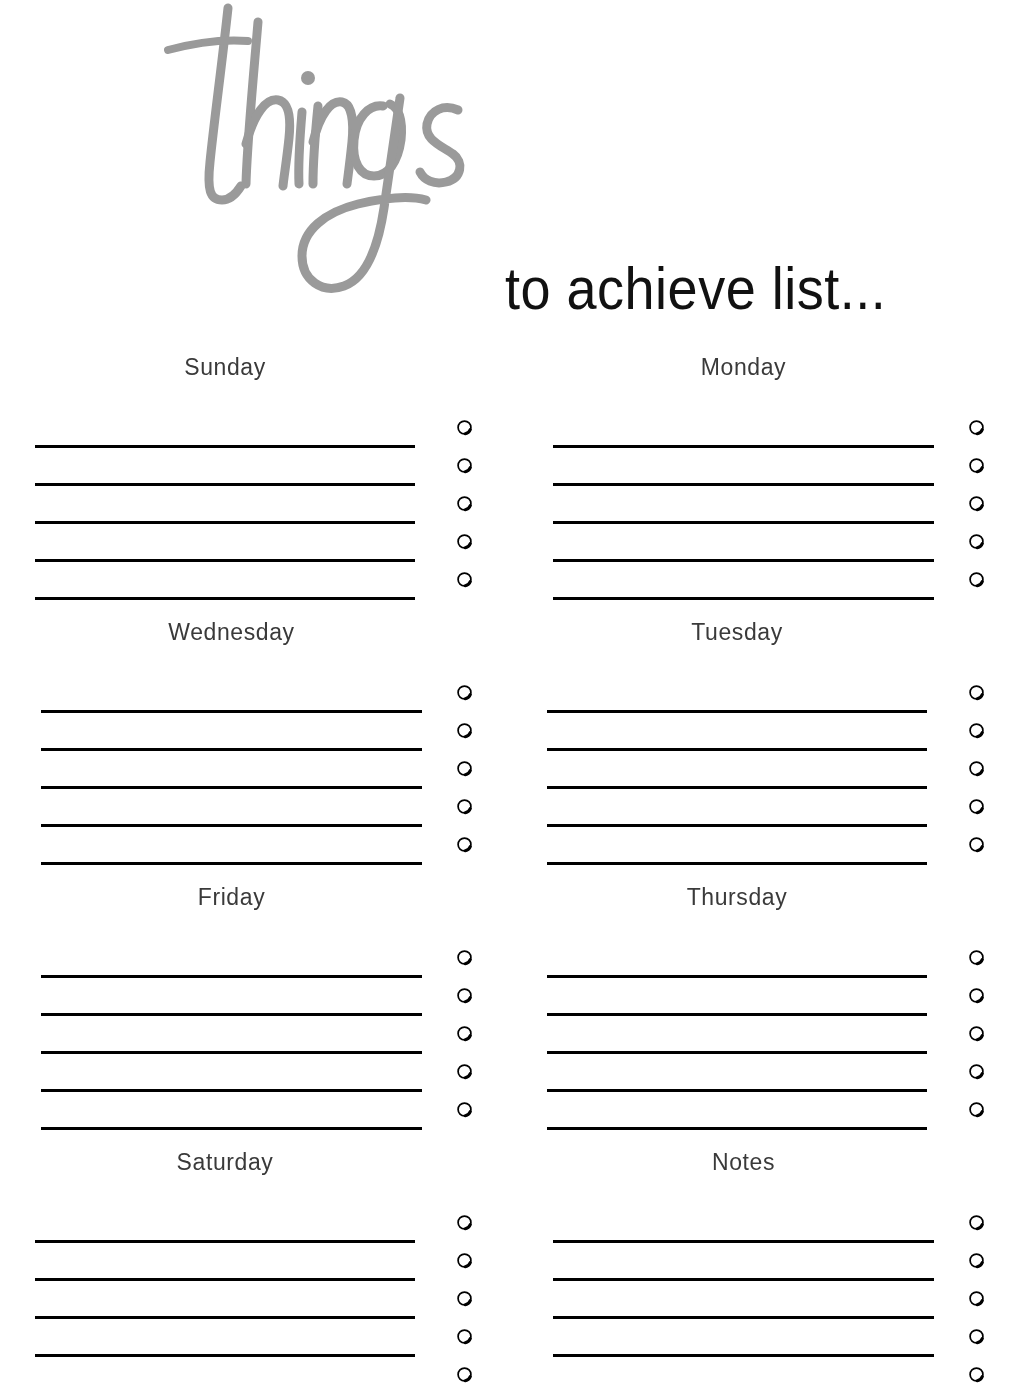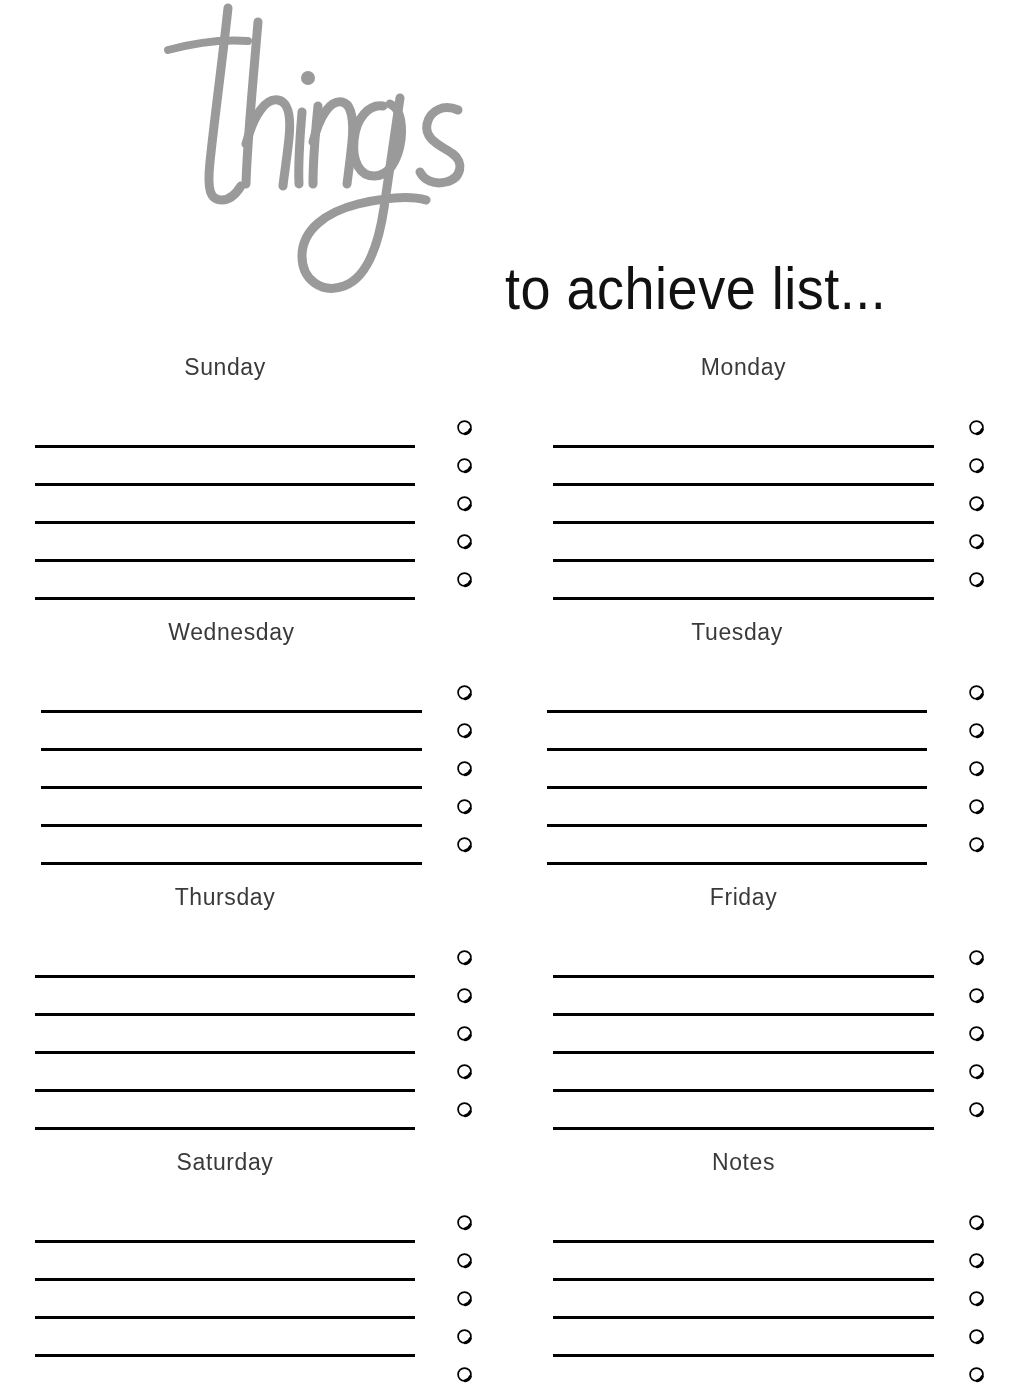--- a/index.html
+++ b/index.html
@@ -317,20 +317,63 @@
         <span class="bullet b5">
             <svg viewBox="0 0 17 17">
               <circle cx="8.5" cy="8.5" r="6.4" fill="none" stroke="#000" stroke-width="1.7"></circle>
               <path d="M14.3 10.6 A6.4 6.4 0 0 1 9.3 14.8" fill="none" stroke="#000" stroke-width="3.1" stroke-linecap="round"></path>
             </svg>
           </span>
       </div>
     </div>
   </div>
 
+  <div class="day-section col-right">
+    <div class="section-title">Friday</div>
+    <div class="lines-area">
+      <div class="rule-line l1"></div>
+      <div class="rule-line l2"></div>
+      <div class="rule-line l3"></div>
+      <div class="rule-line l4"></div>
+      <div class="rule-line l5"></div>
+      <div class="bullet-col">
+        <span class="bullet b1">
+            <svg viewBox="0 0 17 17">
+              <circle cx="8.5" cy="8.5" r="6.4" fill="none" stroke="#000" stroke-width="1.7"></circle>
+              <path d="M14.3 10.6 A6.4 6.4 0 0 1 9.3 14.8" fill="none" stroke="#000" stroke-width="3.1" stroke-linecap="round"></path>
+            </svg>
+          </span>
+        <span class="bullet b2">
+            <svg viewBox="0 0 17 17">
+              <circle cx="8.5" cy="8.5" r="6.4" fill="none" stroke="#000" stroke-width="1.7"></circle>
+              <path d="M14.3 10.6 A6.4 6.4 0 0 1 9.3 14.8" fill="none" stroke="#000" stroke-width="3.1" stroke-linecap="round"></path>
+            </svg>
+          </span>
+        <span class="bullet b3">
+            <svg viewBox="0 0 17 17">
+              <circle cx="8.5" cy="8.5" r="6.4" fill="none" stroke="#000" stroke-width="1.7"></circle>
+              <path d="M14.3 10.6 A6.4 6.4 0 0 1 9.3 14.8" fill="none" stroke="#000" stroke-width="3.1" stroke-linecap="round"></path>
+            </svg>
+          </span>
+        <span class="bullet b4">
+            <svg viewBox="0 0 17 17">
+              <circle cx="8.5" cy="8.5" r="6.4" fill="none" stroke="#000" stroke-width="1.7"></circle>
+              <path d="M14.3 10.6 A6.4 6.4 0 0 1 9.3 14.8" fill="none" stroke="#000" stroke-width="3.1" stroke-linecap="round"></path>
+            </svg>
+          </span>
+        <span class="bullet b5">
+            <svg viewBox="0 0 17 17">
+              <circle cx="8.5" cy="8.5" r="6.4" fill="none" stroke="#000" stroke-width="1.7"></circle>
+              <path d="M14.3 10.6 A6.4 6.4 0 0 1 9.3 14.8" fill="none" stroke="#000" stroke-width="3.1" stroke-linecap="round"></path>
+            </svg>
+          </span>
+      </div>
+    </div>
+  </div>
+
   <div class="day-section col-left">
     <div class="section-title">Thursday</div>
     <div class="lines-area">
       <div class="rule-line l1"></div>
       <div class="rule-line l2"></div>
       <div class="rule-line l3"></div>
       <div class="rule-line l4"></div>
       <div class="rule-line l5"></div>
       <div class="bullet-col">
         <span class="bullet b1">
@@ -360,63 +403,20 @@
         <span class="bullet b5">
             <svg viewBox="0 0 17 17">
               <circle cx="8.5" cy="8.5" r="6.4" fill="none" stroke="#000" stroke-width="1.7"></circle>
               <path d="M14.3 10.6 A6.4 6.4 0 0 1 9.3 14.8" fill="none" stroke="#000" stroke-width="3.1" stroke-linecap="round"></path>
             </svg>
           </span>
       </div>
     </div>
   </div>
 
-  <div class="day-section col-right">
-    <div class="section-title">Friday</div>
-    <div class="lines-area">
-      <div class="rule-line l1"></div>
-      <div class="rule-line l2"></div>
-      <div class="rule-line l3"></div>
-      <div class="rule-line l4"></div>
-      <div class="rule-line l5"></div>
-      <div class="bullet-col">
-        <span class="bullet b1">
-            <svg viewBox="0 0 17 17">
-              <circle cx="8.5" cy="8.5" r="6.4" fill="none" stroke="#000" stroke-width="1.7"></circle>
-              <path d="M14.3 10.6 A6.4 6.4 0 0 1 9.3 14.8" fill="none" stroke="#000" stroke-width="3.1" stroke-linecap="round"></path>
-            </svg>
-          </span>
-        <span class="bullet b2">
-            <svg viewBox="0 0 17 17">
-              <circle cx="8.5" cy="8.5" r="6.4" fill="none" stroke="#000" stroke-width="1.7"></circle>
-              <path d="M14.3 10.6 A6.4 6.4 0 0 1 9.3 14.8" fill="none" stroke="#000" stroke-width="3.1" stroke-linecap="round"></path>
-            </svg>
-          </span>
-        <span class="bullet b3">
-            <svg viewBox="0 0 17 17">
-              <circle cx="8.5" cy="8.5" r="6.4" fill="none" stroke="#000" stroke-width="1.7"></circle>
-              <path d="M14.3 10.6 A6.4 6.4 0 0 1 9.3 14.8" fill="none" stroke="#000" stroke-width="3.1" stroke-linecap="round"></path>
-            </svg>
-          </span>
-        <span class="bullet b4">
-            <svg viewBox="0 0 17 17">
-              <circle cx="8.5" cy="8.5" r="6.4" fill="none" stroke="#000" stroke-width="1.7"></circle>
-              <path d="M14.3 10.6 A6.4 6.4 0 0 1 9.3 14.8" fill="none" stroke="#000" stroke-width="3.1" stroke-linecap="round"></path>
-            </svg>
-          </span>
-        <span class="bullet b5">
-            <svg viewBox="0 0 17 17">
-              <circle cx="8.5" cy="8.5" r="6.4" fill="none" stroke="#000" stroke-width="1.7"></circle>
-              <path d="M14.3 10.6 A6.4 6.4 0 0 1 9.3 14.8" fill="none" stroke="#000" stroke-width="3.1" stroke-linecap="round"></path>
-            </svg>
-          </span>
-      </div>
-    </div>
-  </div>
-
   <div class="day-section col-left">
     <div class="section-title">Saturday</div>
     <div class="lines-area">
       <div class="rule-line l1"></div>
       <div class="rule-line l2"></div>
       <div class="rule-line l3"></div>
       <div class="rule-line l4"></div>
 
       <div class="bullet-col">
         <span class="bullet b1">

